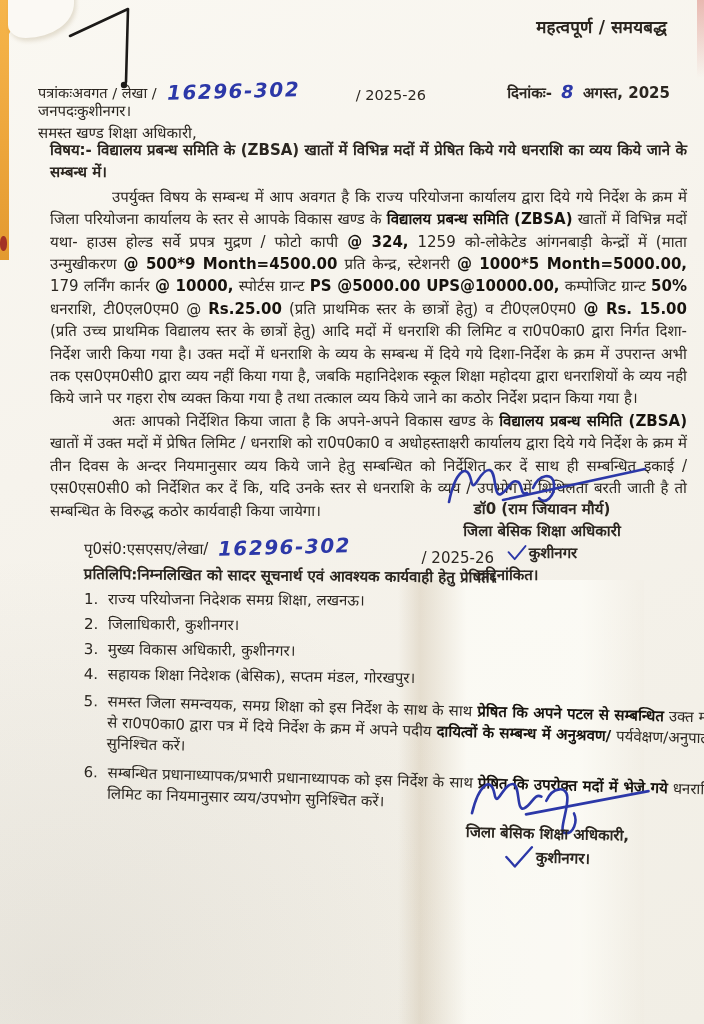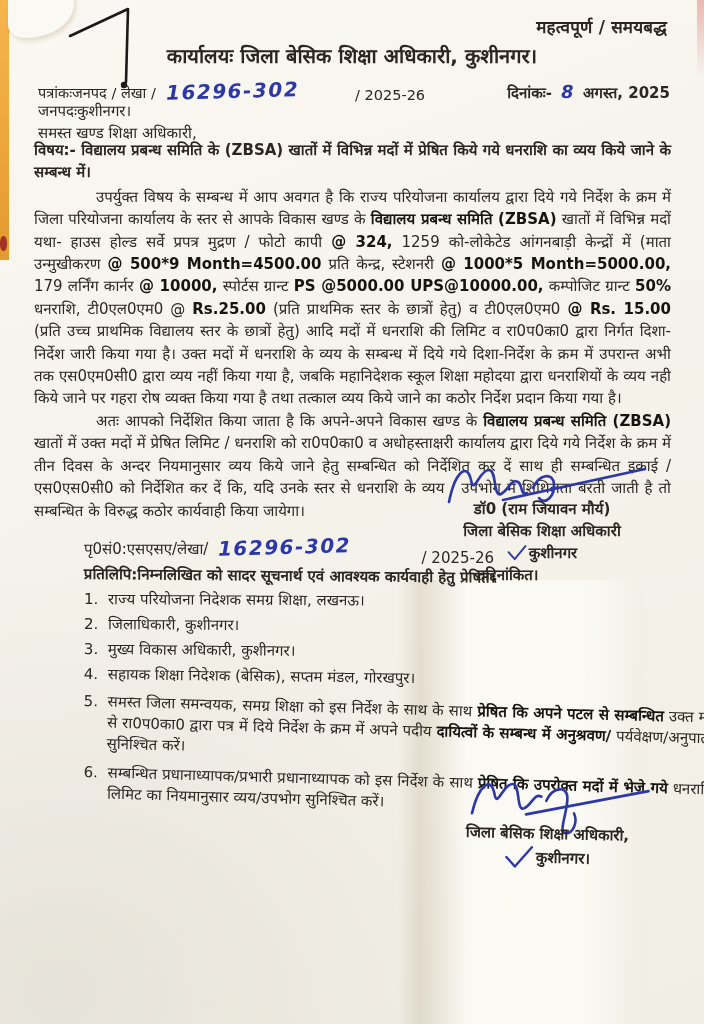--- a/index.html
+++ b/index.html
@@ -54,21 +54,21 @@
   .refline .year{margin-left:46px;position:relative;top:2px;}
   .dateblock{margin-left:auto;font-weight:700;font-size:15px;}
   .hand{
     font-style:italic;font-weight:600;color:#2c38a8;
     font-size:20px;letter-spacing:1.5px;
     display:inline-block;transform:rotate(-1.6deg);
     margin:0 10px;white-space:nowrap;
   }
   .hand.small{font-size:18px;margin:0 4px;letter-spacing:0;}
   .addr{top:100px;left:38px;font-size:15px;line-height:22px;}
-  .letter-body{top:139px;left:34px;width:637px;font-size:15px;line-height:22.4px;text-align:justify;}
+  .letter-body{top:139px;left:50px;width:637px;font-size:15px;line-height:22.4px;text-align:justify;}
   .letter-body p{margin:0;}
   .subject{font-weight:700;margin-bottom:2px !important;}
   .para{text-indent:62px;}
   .seg-bold{font-weight:700;color:#17130e;}
   
   .sign1{top:456px;left:413px;width:258px;text-align:center;font-size:15px;line-height:22px;}
   .sign1 .sig-svg{display:block;margin:0 auto -12px 28px;}
   .sign1 .name{font-weight:700;}
   .sign1 .title-line,.sign1 .place-line{font-weight:700;}
   .place-line{display:flex;align-items:center;justify-content:center;gap:2px;}
@@ -104,24 +104,23 @@
   <div class="corner-fold"></div>
   <svg class="pen-mark" width="86" height="98" viewBox="0 0 86 98">
     <path d="M12,34 L70,7 L68,80" stroke="#1c1a18" stroke-width="2.6" fill="none" stroke-linecap="round" stroke-linejoin="round"></path>
     <circle cx="66" cy="83" r="3.2" fill="#1c1a18"></circle>
   </svg>
   <div class="pink-edge"></div>
   <div class="scan-glare"></div>
   <div class="bottom-tint"></div>
 
   <div class="layer tag">महत्वपूर्ण / समयबद्ध</div>
-  <div class="layer title">कार्यालयः जिला बेसिक शिक्षा अधिकारी, कुशीनगर।</div>
 
   <div class="layer refline">
-    <span>पत्रांकःजनपद / लेखा /</span>
+    <span>पत्रांकःअवगत / लेखा /</span>
     <span class="hand">16296-302</span>
     <span class="year">/ 2025-26</span>
     <span class="dateblock">
       <span>दिनांकः-</span>
       <span class="hand small">8</span>
       <span>अगस्त, 2025</span>
     </span>
   </div>
 
   <div class="layer addr">

